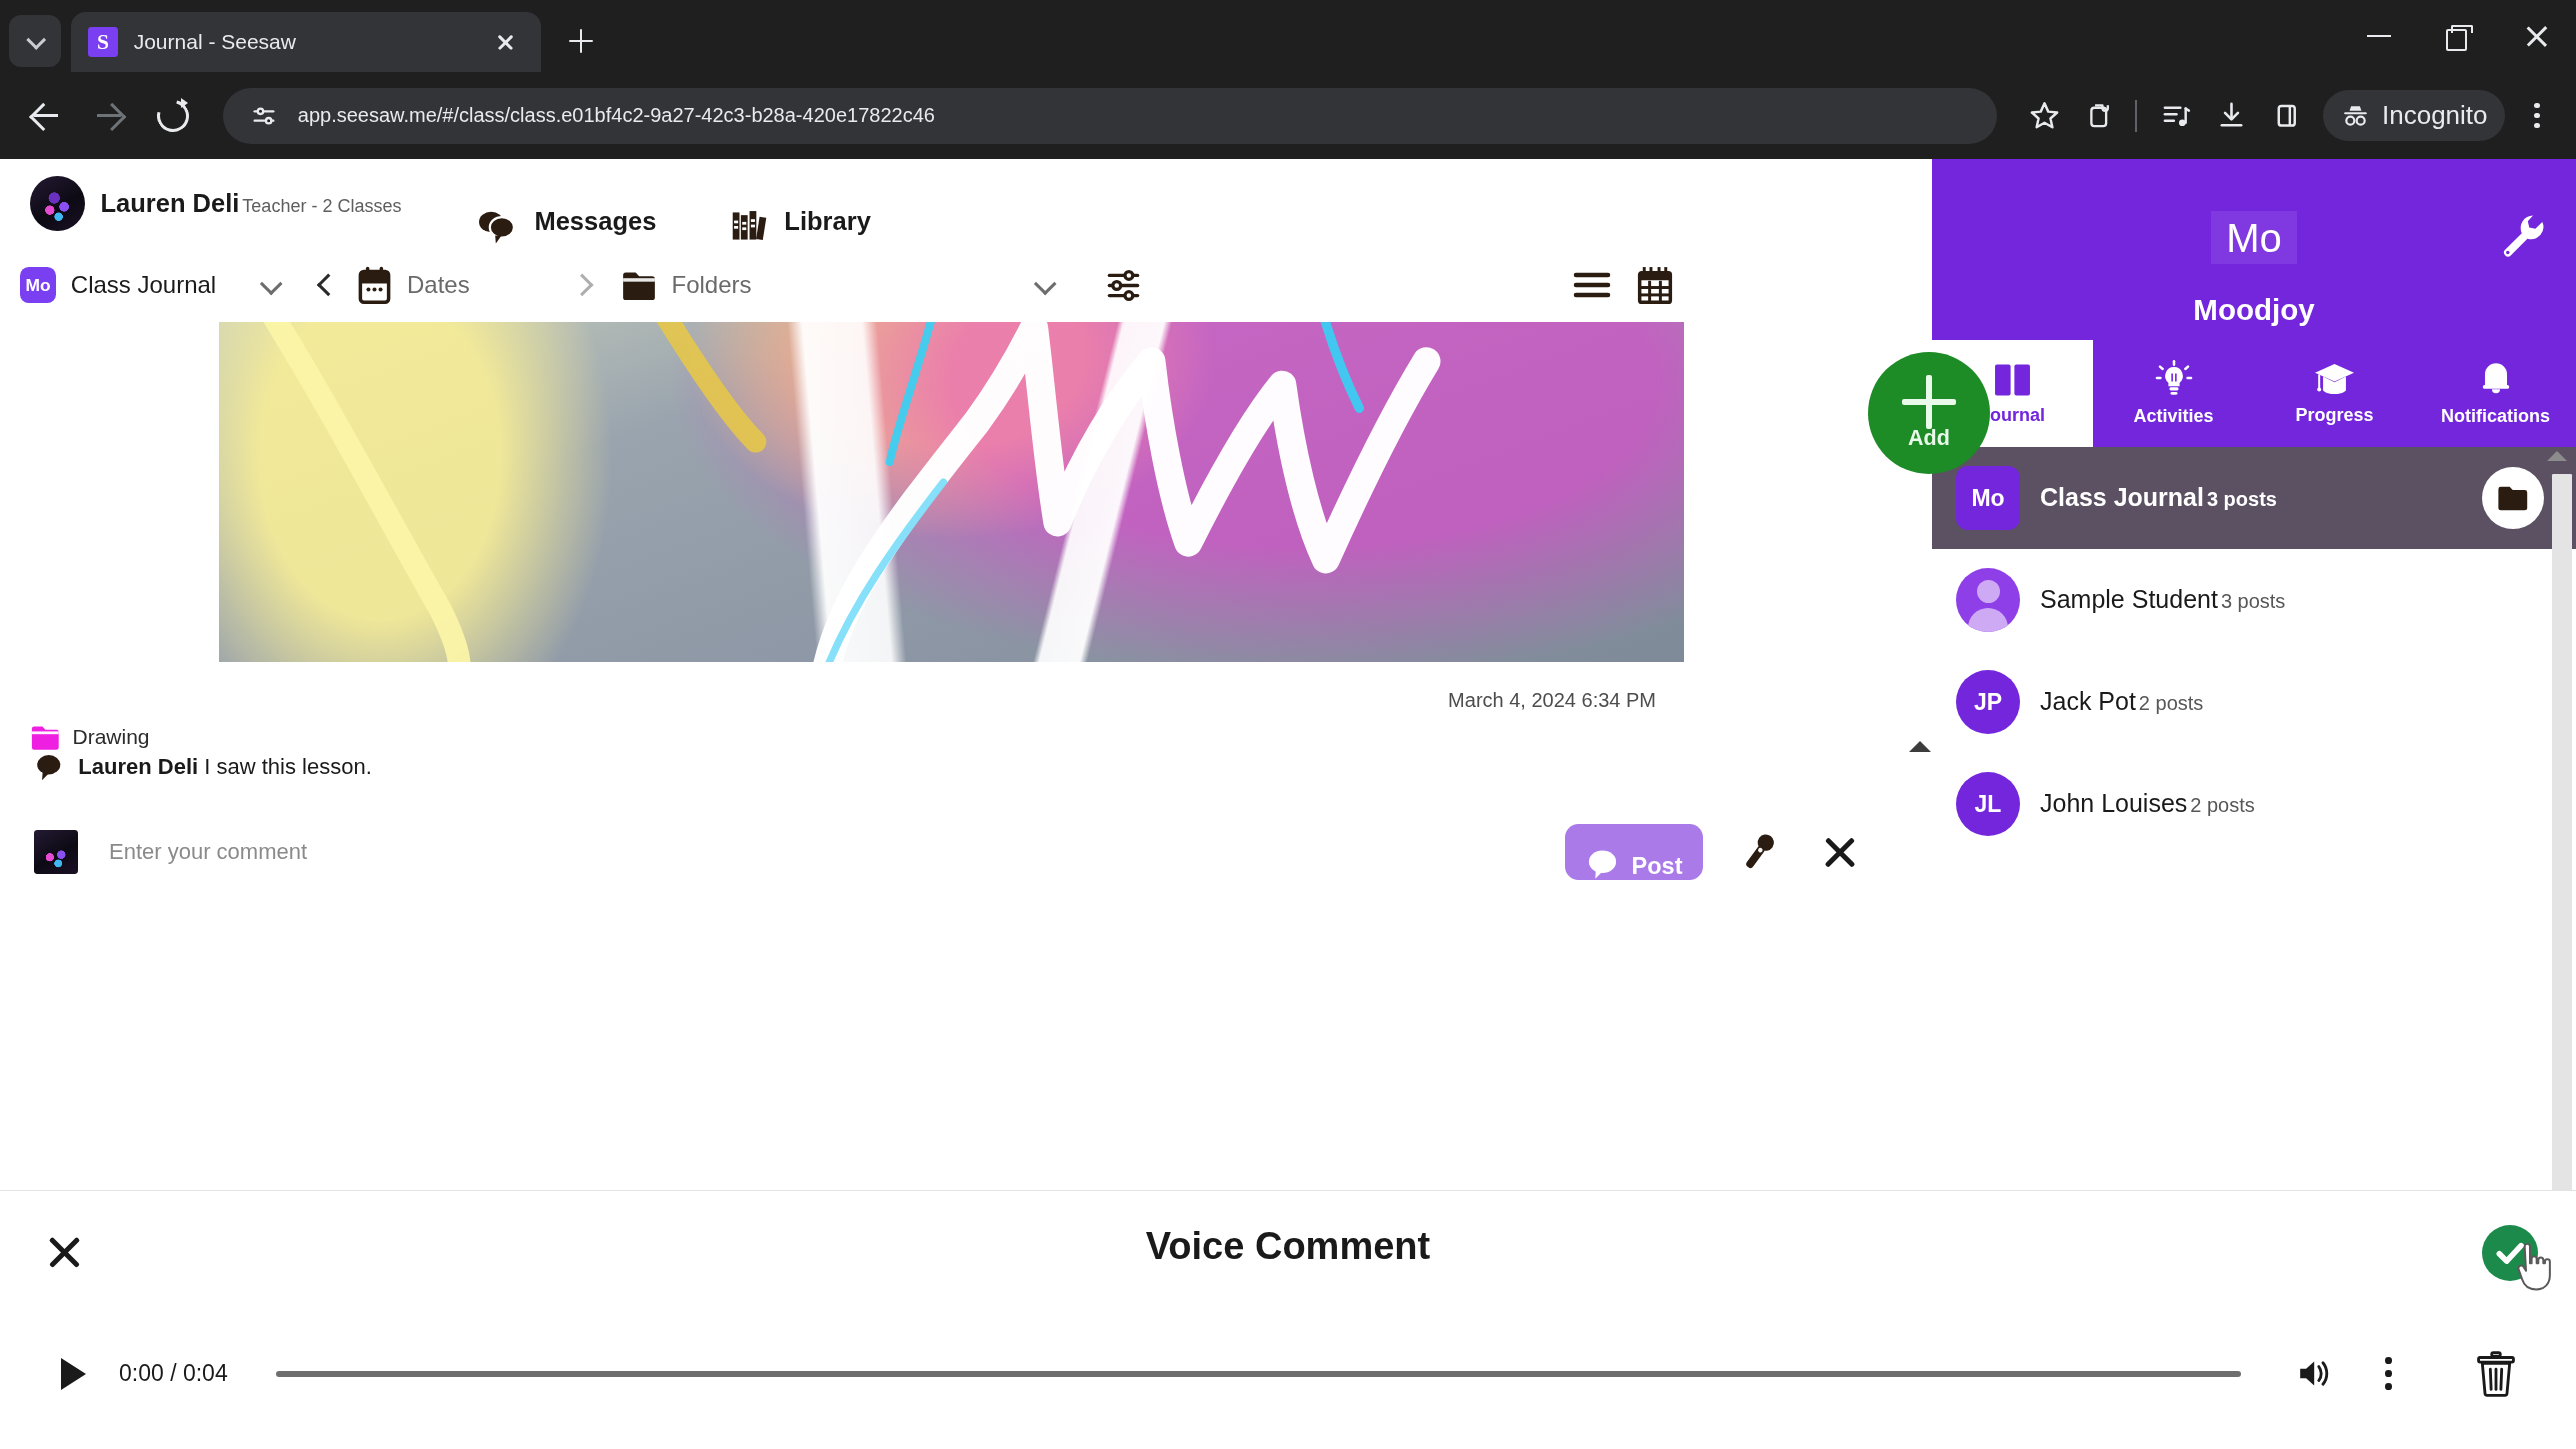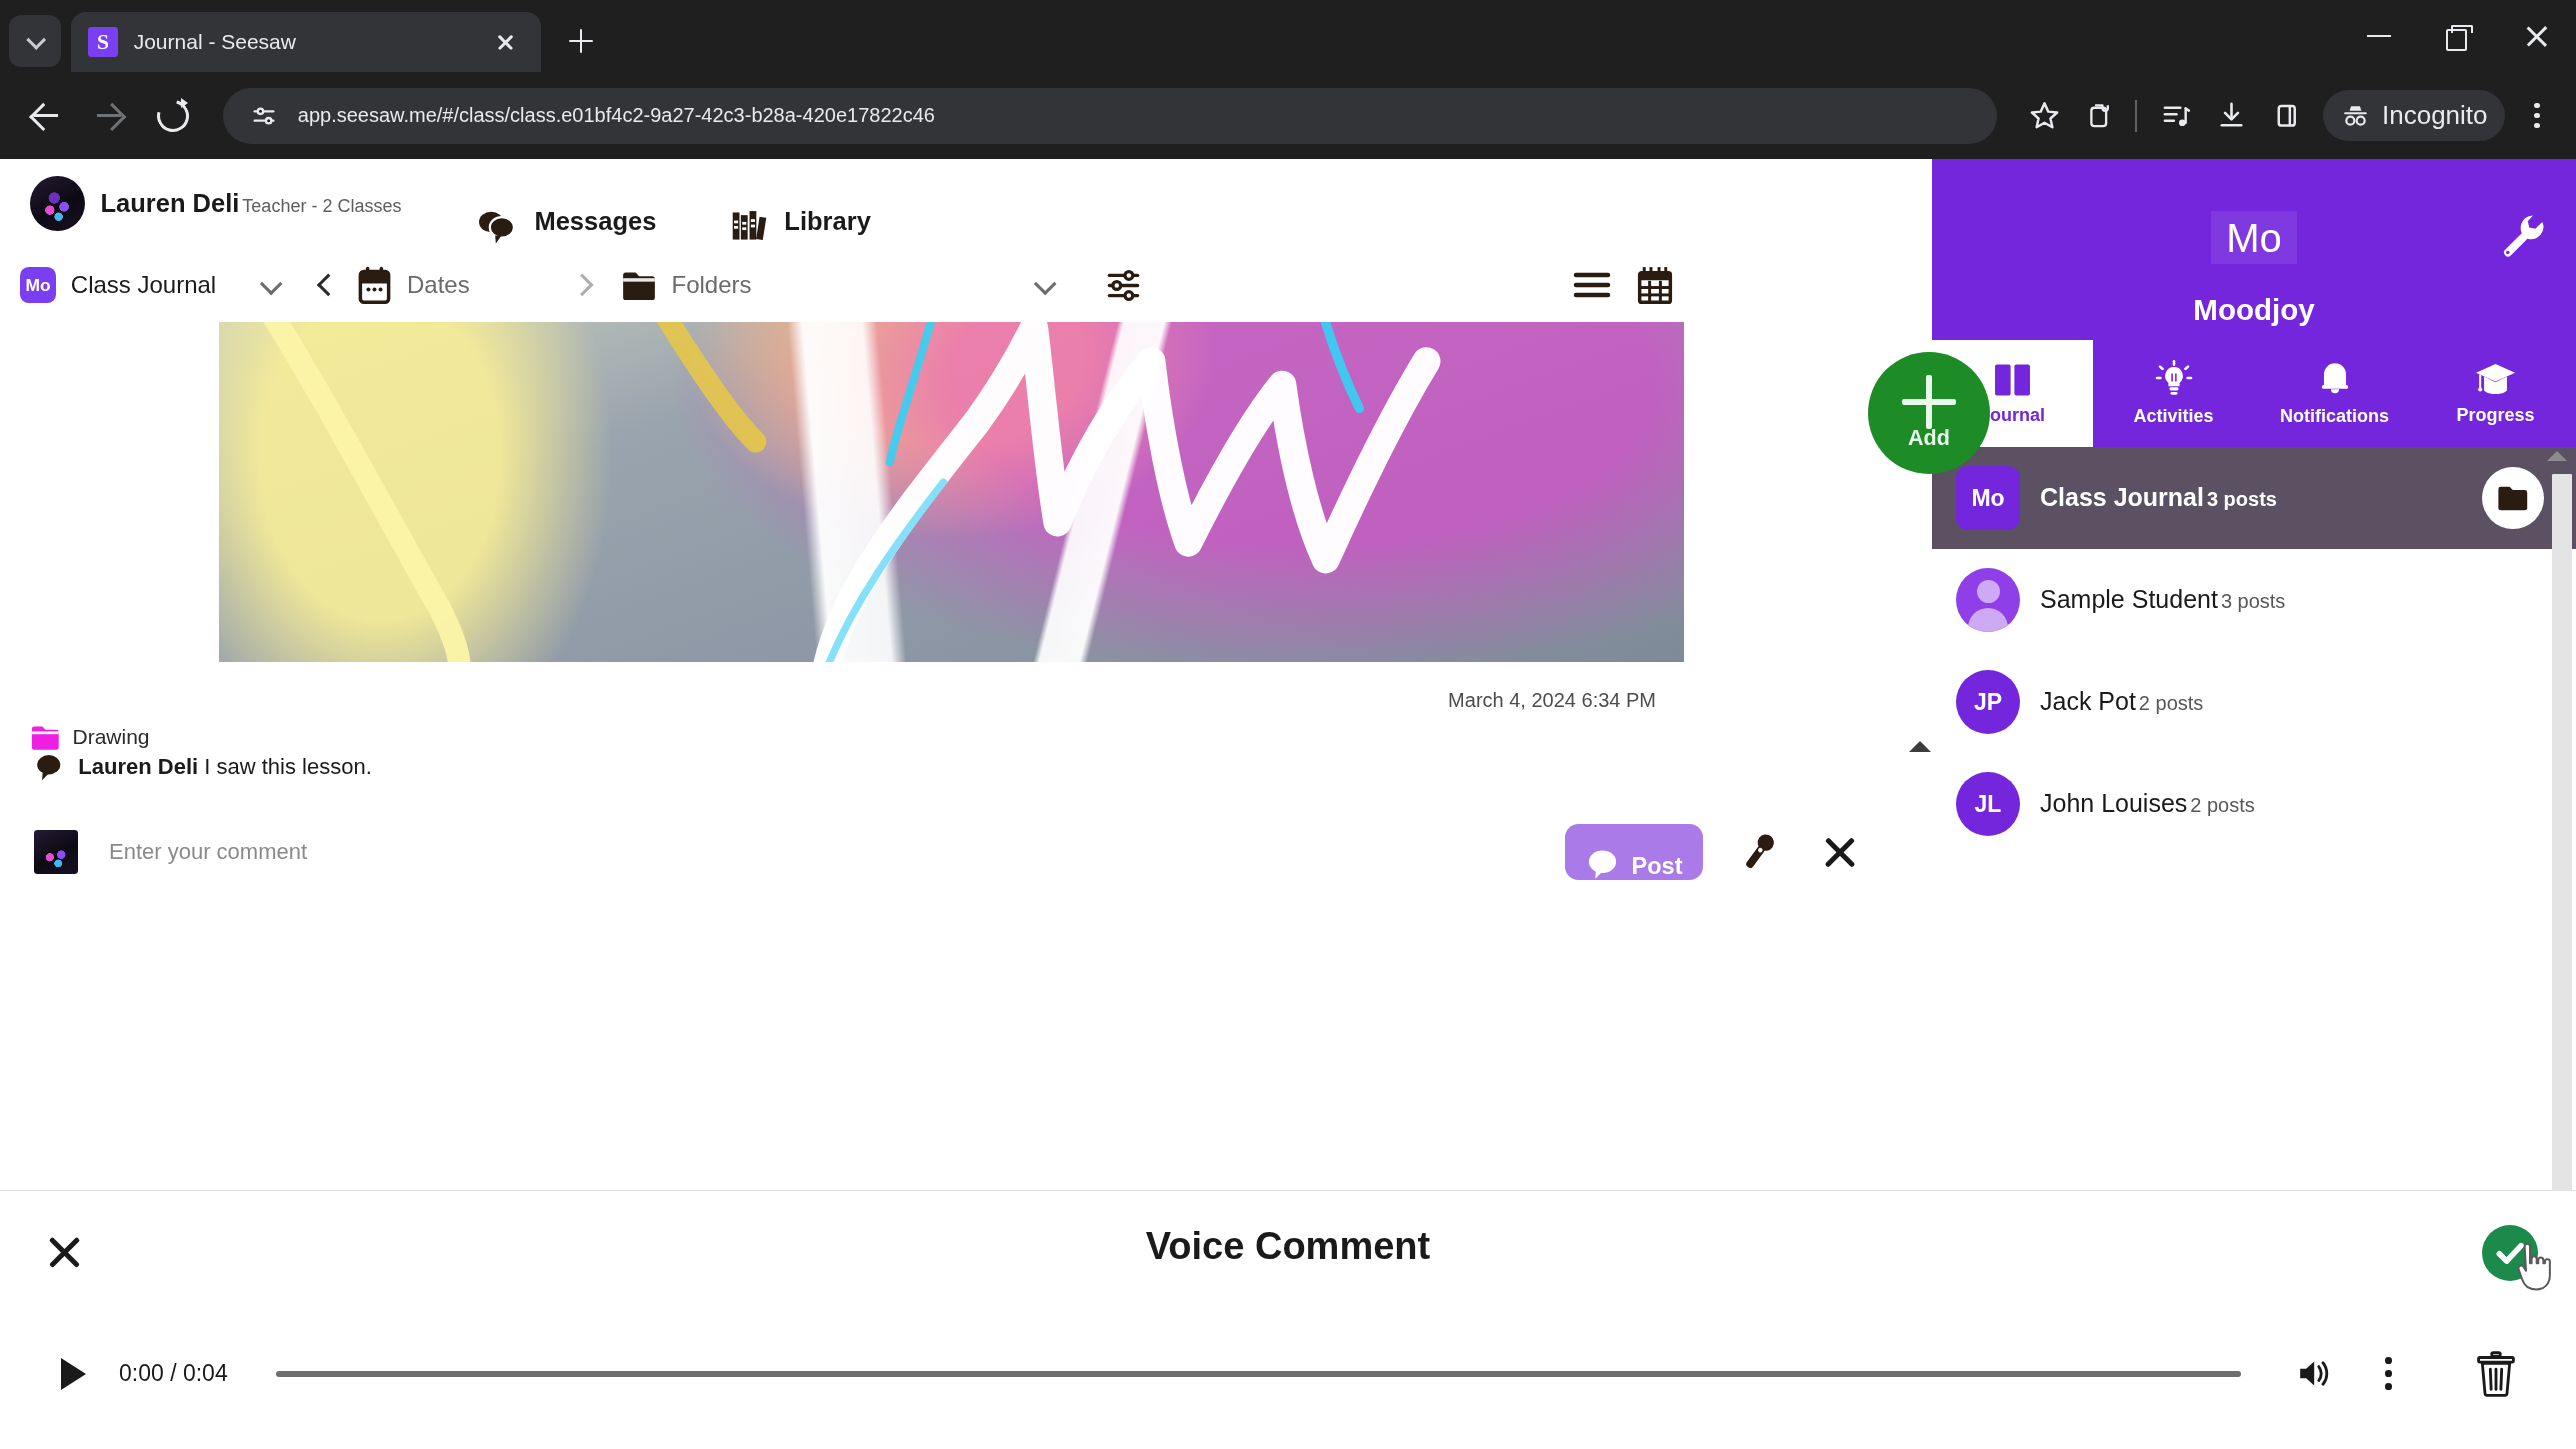--- a/index.html
+++ b/index.html
@@ -611,35 +611,35 @@
               <line x1="27.8" y1="13.4" x2="25.2" y2="13.4"></line>
           </g>
           <g stroke="#7426dd" stroke-width="1.2">
               <line x1="13.6" y1="10" x2="13.6" y2="16"></line>
               <line x1="16.4" y1="10" x2="16.4" y2="16"></line>
             </g>
         </svg>
         <span class="lbl">Activities</span>
       </div>
       <div class="sb-tab">
-        <svg width="38" height="39" viewBox="0 0 28 29">
-          <path d="M14 2.4 a8.2 8.2 0 0 1 8.2 8.2 v8.4 h-16.4 v-8.4 A8.2 8.2 0 0 1 14 2.4z" fill="#fff"></path>
-          <rect x="4.2" y="18.6" width="19.6" height="2.8" rx="1.4" fill="#fff"></rect>
-          <path d="M11 21.8 a3 3 0 0 0 6 0 z" fill="#fff"></path>
-        </svg>
-        <span class="lbl">Notifications</span>
-      </div>
-      <div class="sb-tab">
         <svg width="43" height="38" viewBox="0 0 32 28">
           <path d="M16 2 L30.5 8.6 L16 15.2 L1.5 8.6 Z" fill="#fff"></path>
           <path d="M7.5 11.4 v10.4 c 3 3.6 14 3.6 17 0 V11.4 L16 15.6 Z" fill="#fff"></path>
           <line x1="4.6" y1="9.9" x2="4.6" y2="20" stroke="#fff" stroke-width="1.5"></line>
           <circle cx="4.6" cy="21" r="1.5" fill="#fff"></circle>
         </svg>
         <span class="lbl">Progress</span>
+      </div>
+      <div class="sb-tab">
+        <svg width="38" height="39" viewBox="0 0 28 29">
+          <path d="M14 2.4 a8.2 8.2 0 0 1 8.2 8.2 v8.4 h-16.4 v-8.4 A8.2 8.2 0 0 1 14 2.4z" fill="#fff"></path>
+          <rect x="4.2" y="18.6" width="19.6" height="2.8" rx="1.4" fill="#fff"></rect>
+          <path d="M11 21.8 a3 3 0 0 0 6 0 z" fill="#fff"></path>
+        </svg>
+        <span class="lbl">Notifications</span>
       </div>
     </div>
 
     <div class="sb-list">
       <div class="sb-item selected">
         <span class="sb-av square">Mo</span>
         <span class="sb-txt">
           <span class="sb-name">Class Journal</span>
           <span class="sb-sub">3 posts</span>
         </span>

